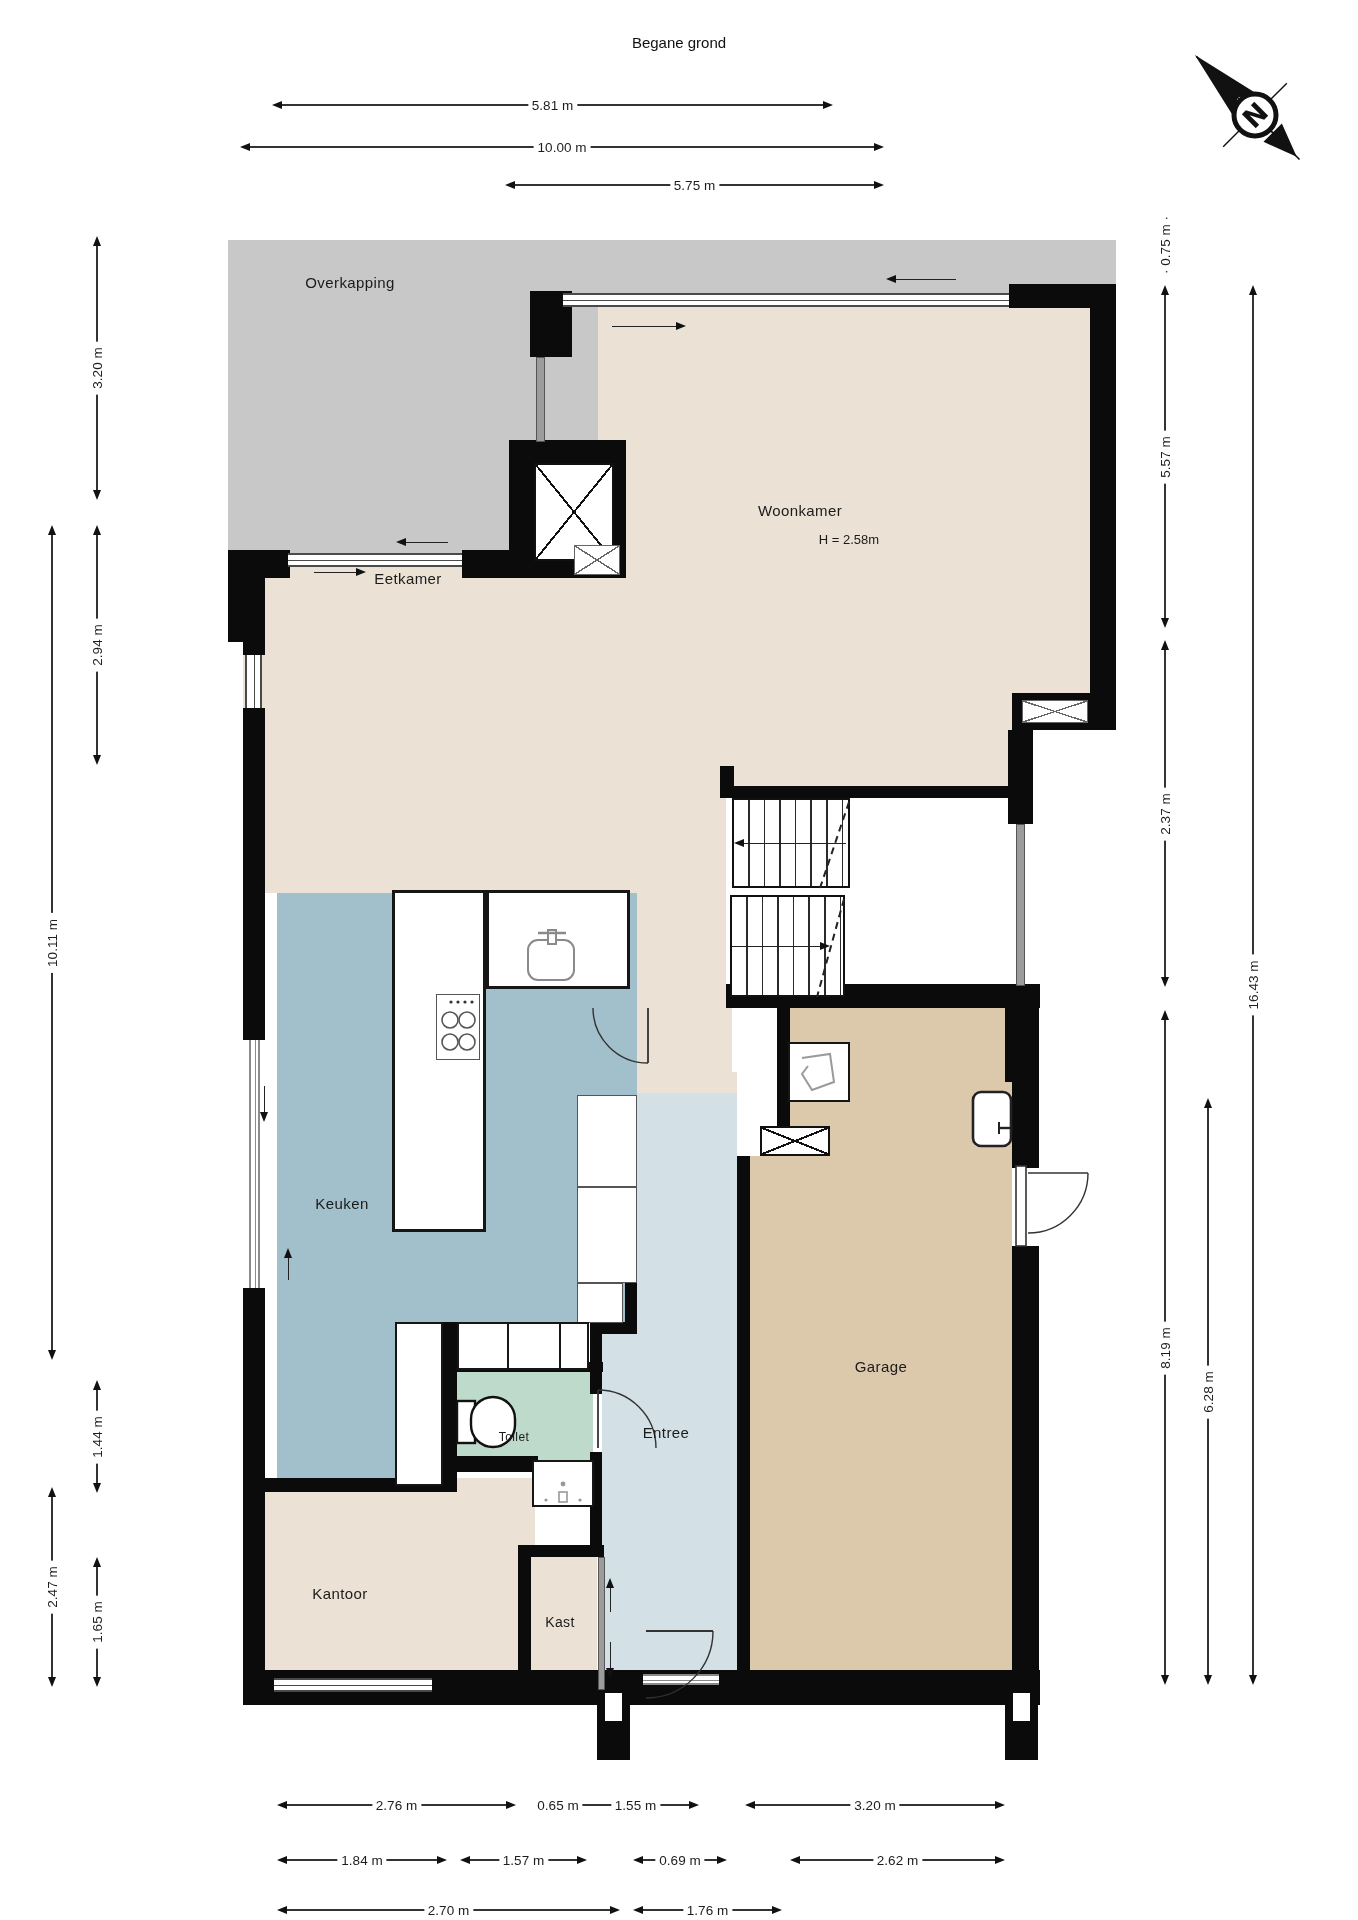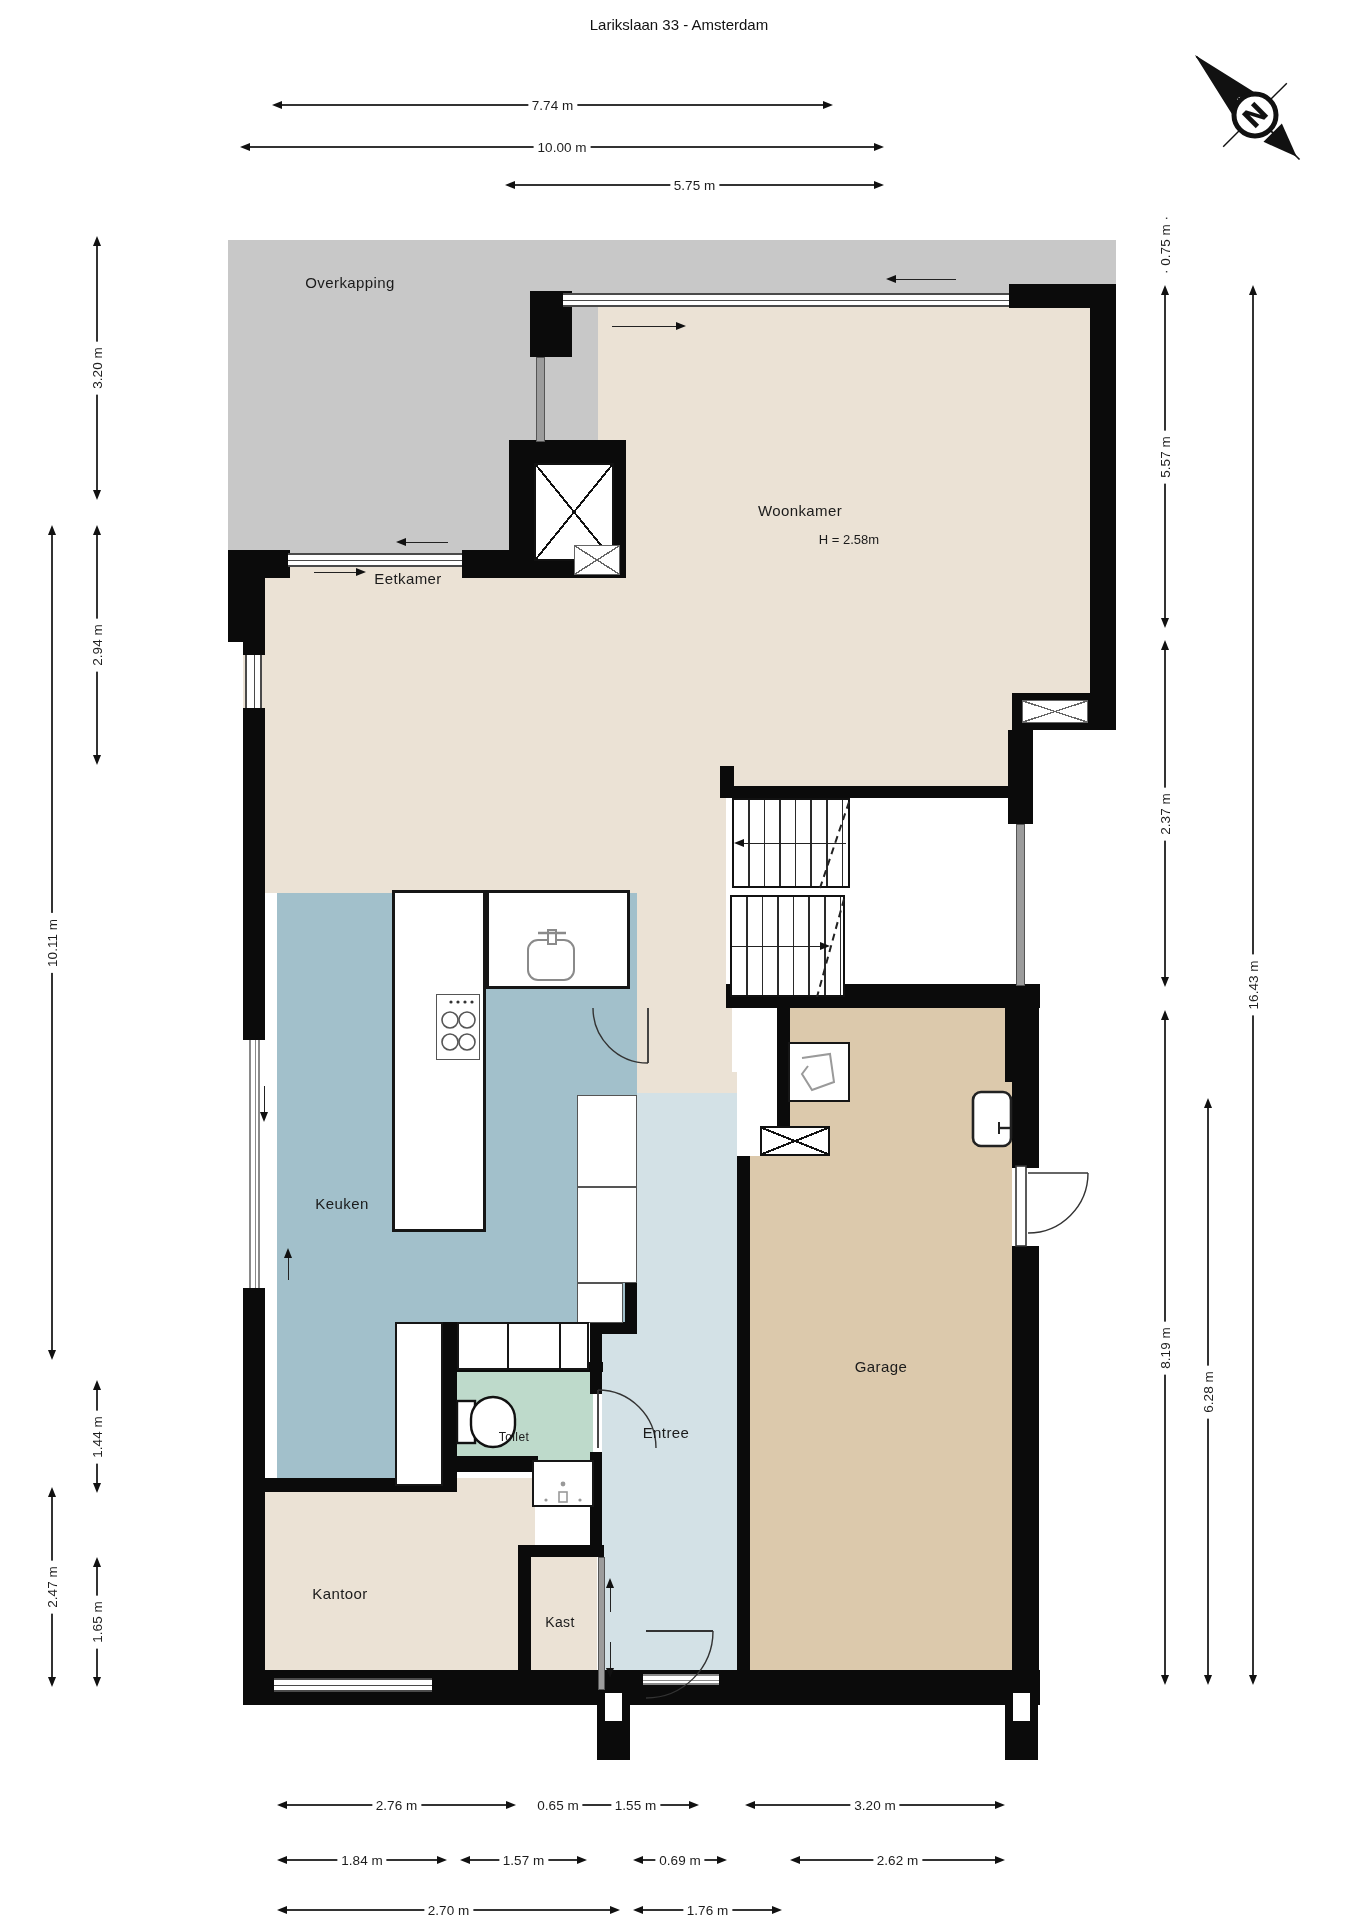--- a/index.html
+++ b/index.html
@@ -46,21 +46,21 @@
   .tri-u{border-width:0 4.5px 10px 4.5px;border-bottom-color:#111;}
   .tri-d{border-width:10px 4.5px 0 4.5px;border-top-color:#111;}
   .arrline{position:absolute;background:#222;}
   svg{position:absolute;overflow:visible;}
 </style>
 </head>
 <body>
 
 <div id="plan">
 
-  <div class="title" style="top:16px;">Larikslaan 33 - Amsterdam</div>
+  <div class="title" style="top:34px;">Begane grond</div>
 
   <div class="floor" style="left:243px;top:555px;width:400px;height:338px;background:#ebe2d5;"></div>
   <div class="floor" style="left:555px;top:295px;width:535px;height:418px;background:#ebe2d5;"></div>
   <div class="floor" style="left:555px;top:700px;width:457px;height:88px;background:#ebe2d5;"></div>
   <div class="floor" style="left:637px;top:788px;width:100px;height:305px;background:#ebe2d5;"></div>
   <div class="floor" style="left:228px;top:240px;width:888px;height:55px;background:#c8c8c8;"></div>
   <div class="floor" style="left:228px;top:240px;width:370px;height:315px;background:#c8c8c8;"></div>
   <div class="floor" style="left:277px;top:893px;width:360px;height:429px;background:#a2c0cb;"></div>
   <div class="floor" style="left:277px;top:1322px;width:168px;height:161px;background:#a2c0cb;"></div>
   <div class="floor" style="left:637px;top:1093px;width:100px;height:239px;background:#d3e1e6;"></div>
@@ -244,21 +244,21 @@
       <circle cx="75" cy="85" r="21" fill="#fff" stroke="#111" stroke-width="5"></circle>
       <text x="75" y="95" text-anchor="middle" font-family="DejaVu Sans, sans-serif" font-size="27" font-weight="bold" fill="#111">N</text>
     </g>
   </svg>
 
   <div id="dims">
       <div class="dim" style="left:272px;top:96px;width:561px;height:18px;">
         <div class="dline" style="position:absolute;left:6px;right:6px;top:8.3px;height:1.4px;background:#333;"></div>
         <div class="tri tri-l" style="left:0;top:4.5px;"></div>
         <div class="tri tri-r" style="left:551px;top:4.5px;"></div>
-        <div class="dlabel" style="">7.74 m</div>
+        <div class="dlabel" style="">5.81 m</div>
       </div>
       <div class="dim" style="left:240px;top:138px;width:644px;height:18px;">
         <div class="dline" style="position:absolute;left:6px;right:6px;top:8.3px;height:1.4px;background:#333;"></div>
         <div class="tri tri-l" style="left:0;top:4.5px;"></div>
         <div class="tri tri-r" style="left:634px;top:4.5px;"></div>
         <div class="dlabel" style="">10.00 m</div>
       </div>
       <div class="dim" style="left:505px;top:176px;width:379px;height:18px;">
         <div class="dline" style="position:absolute;left:6px;right:6px;top:8.3px;height:1.4px;background:#333;"></div>
         <div class="tri tri-l" style="left:0;top:4.5px;"></div>

